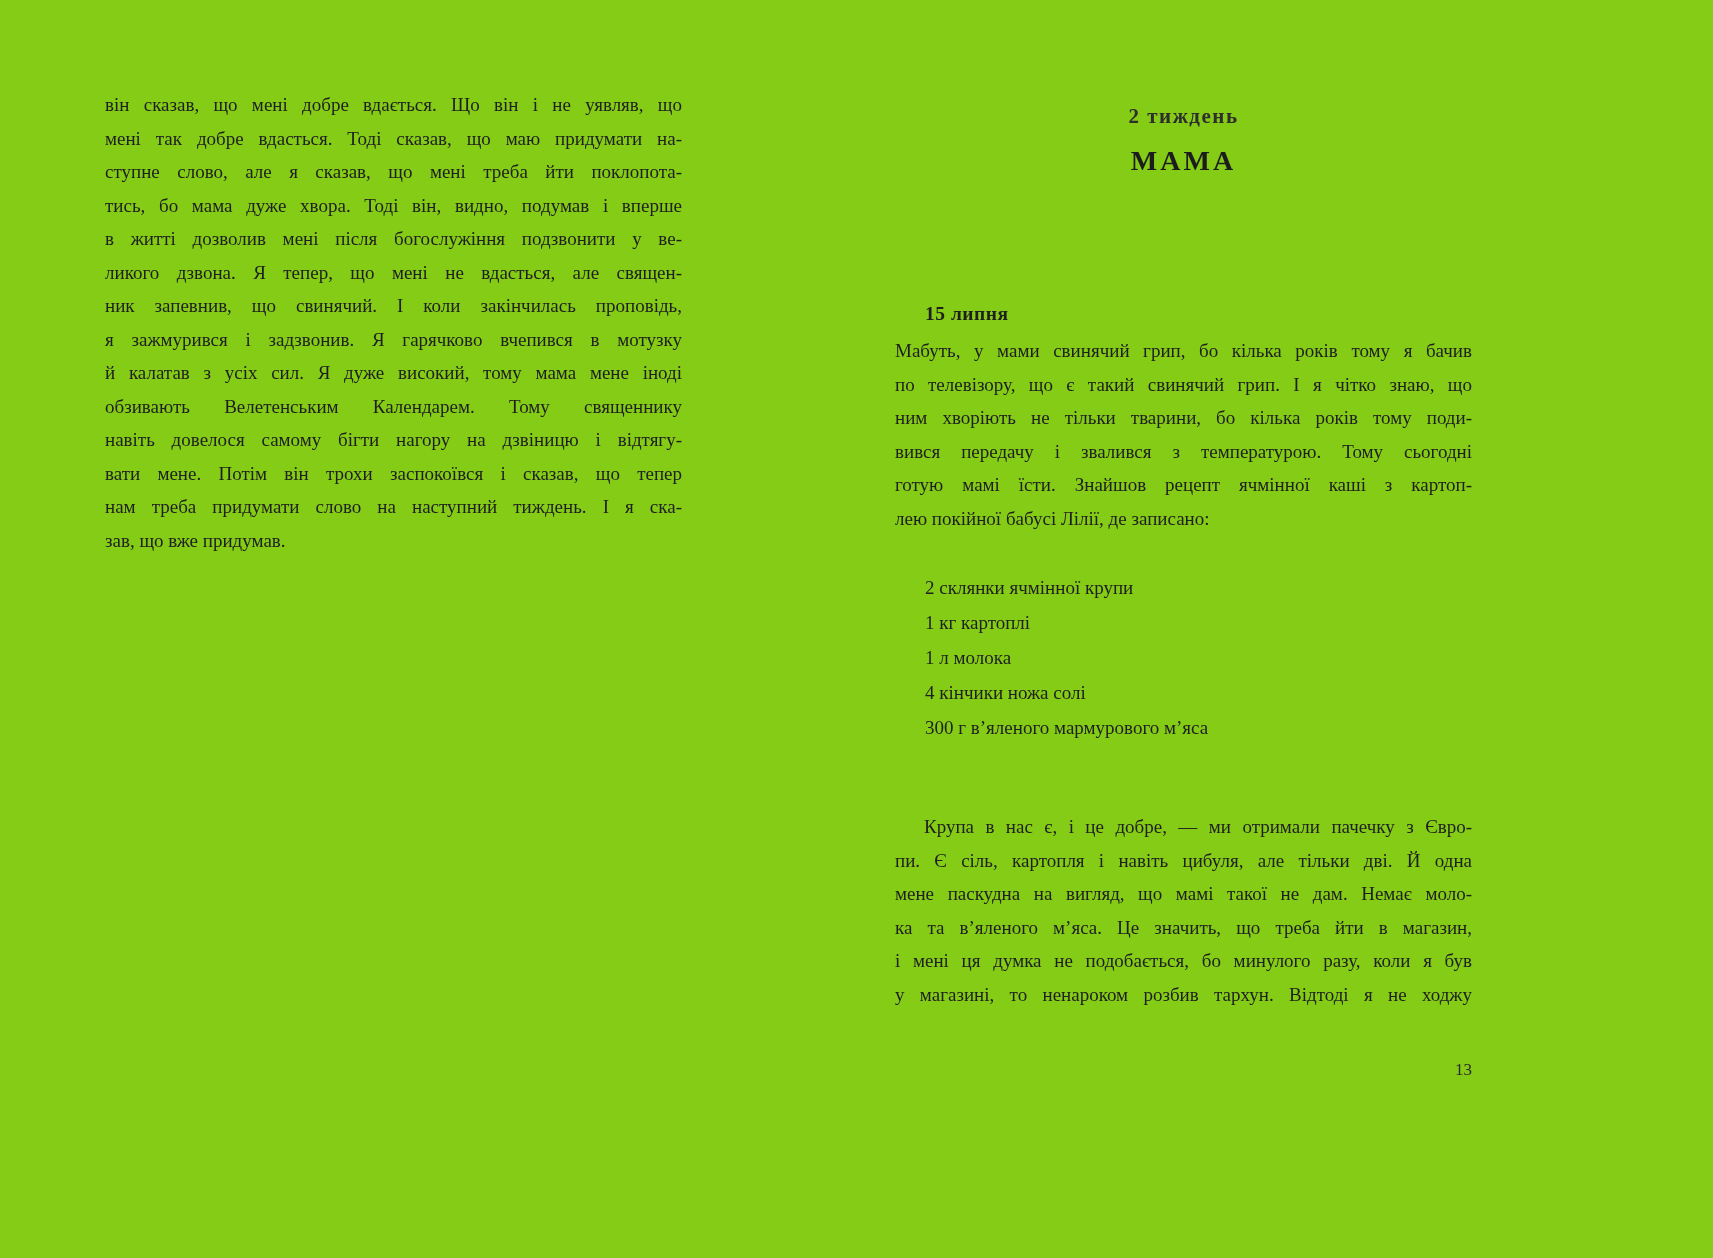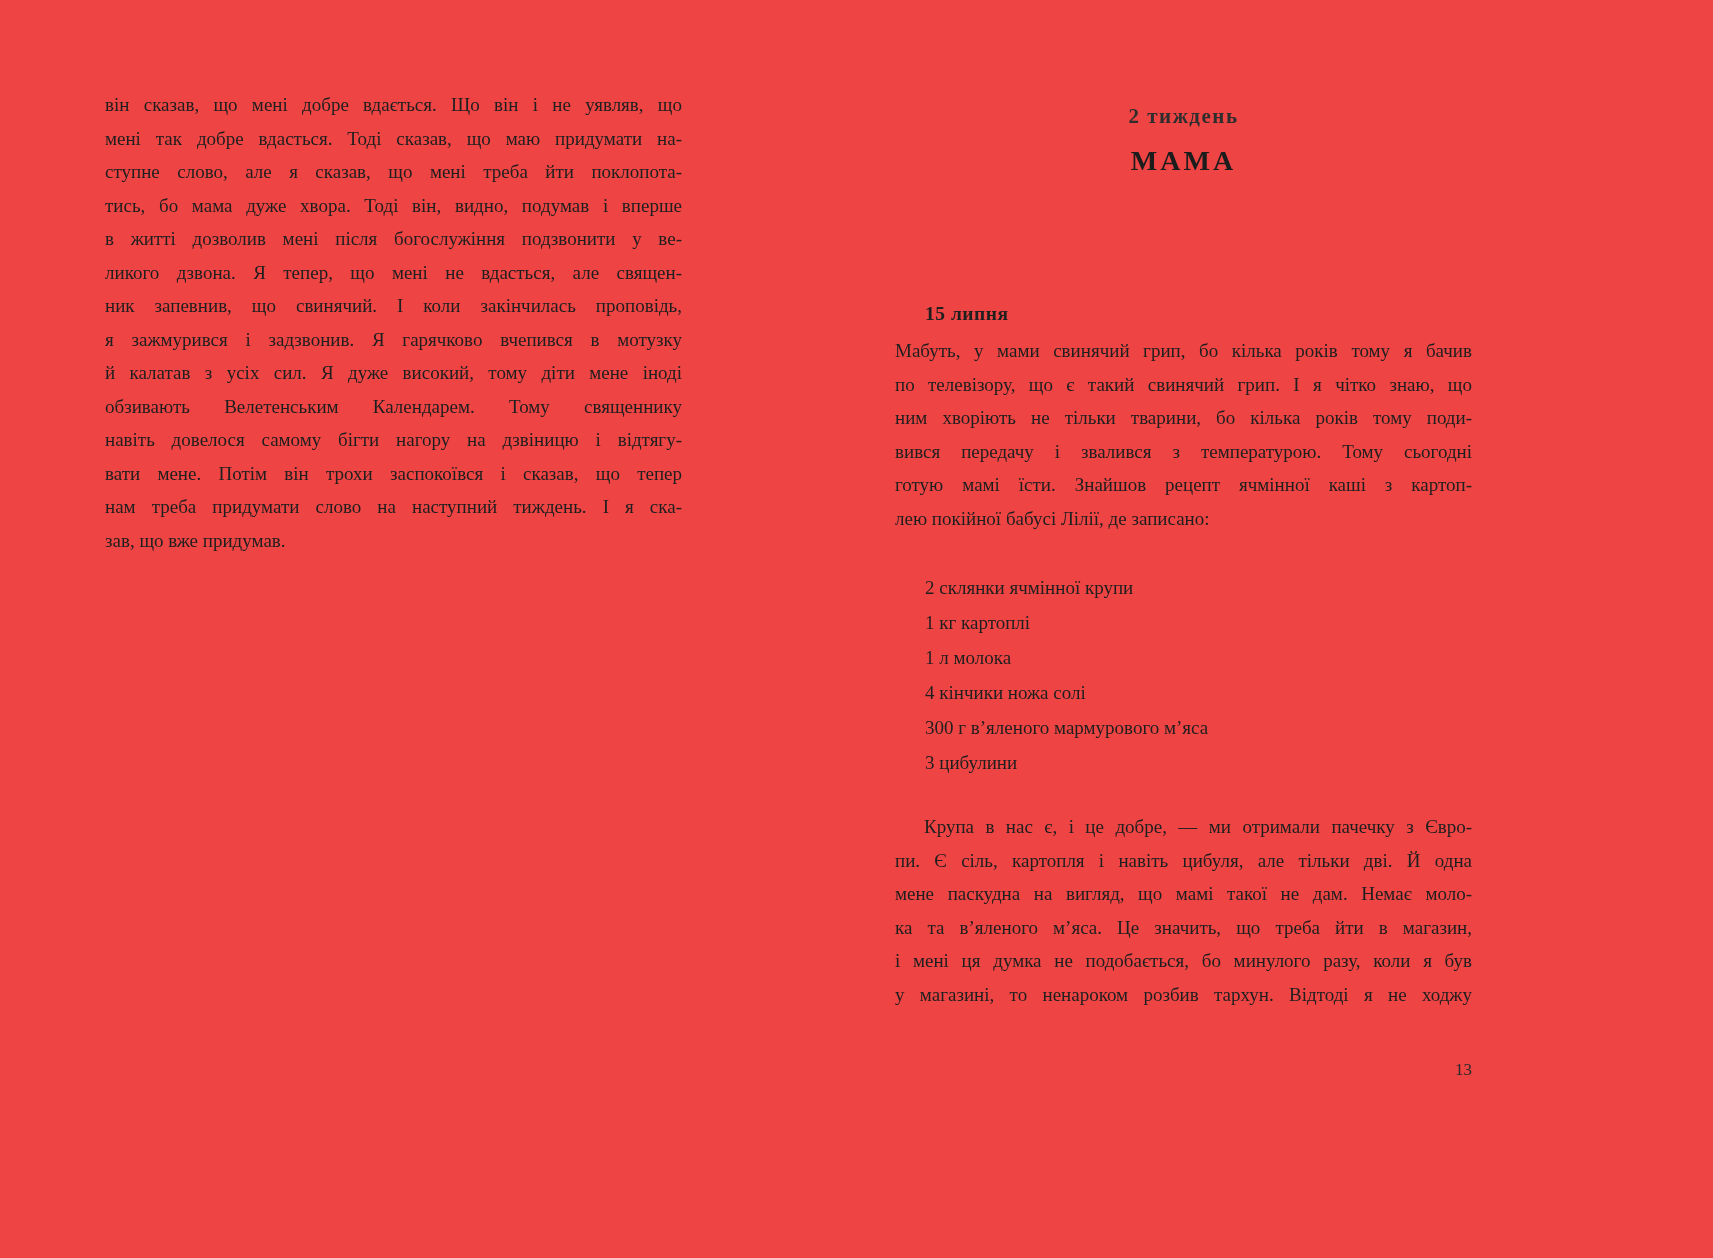--- a/index.html
+++ b/index.html
@@ -1,21 +1,21 @@
 <!DOCTYPE html>
 <html><head>
 <meta charset="utf-8">
 <style>
   * { margin: 0; padding: 0; box-sizing: border-box; }
   html, body { background: #ffffff; }
   .spread {
     position: relative;
     width: 1713px;
     height: 1258px;
-    background: #ef4444;
+    background: #84cc16;
     font-family: "Liberation Serif", "DejaVu Serif", serif;
     color: #1f1f1f;
     overflow: hidden;
     padding-left: 8px;
   }
   .text-block {
     position: absolute;
     width: 577px;
     font-size: 19px;
     line-height: 33.5px;
@@ -79,21 +79,21 @@
   <div class="page">
     <div class="text-block left-paragraph">
         <div class="tline">він сказав, що мені добре вдається. Що він і не уявляв, що</div>
         <div class="tline">мені так добре вдасться. Тоді сказав, що маю придумати на-</div>
         <div class="tline">ступне слово, але я сказав, що мені треба йти поклопота-</div>
         <div class="tline">тись, бо мама дуже хвора. Тоді він, видно, подумав і вперше</div>
         <div class="tline">в житті дозволив мені після богослужіння подзвонити у ве-</div>
         <div class="tline">ликого дзвона. Я тепер, що мені не вдасться, але священ-</div>
         <div class="tline">ник запевнив, що свинячий. І коли закінчилась проповідь,</div>
         <div class="tline">я зажмурився і задзвонив. Я гарячково вчепився в мотузку</div>
-        <div class="tline">й калатав з усіх сил. Я дуже високий, тому діти мене іноді</div>
+        <div class="tline">й калатав з усіх сил. Я дуже високий, тому мама мене іноді</div>
         <div class="tline">обзивають Велетенським Календарем. Тому священнику</div>
         <div class="tline">навіть довелося самому бігти нагору на дзвіницю і відтягу-</div>
         <div class="tline">вати мене. Потім він трохи заспокоївся і сказав, що тепер</div>
         <div class="tline">нам треба придумати слово на наступний тиждень. І я ска-</div>
         <div class="tline last">зав, що вже придумав.</div>
       </div>
   </div>
 
   <div class="page">
 
@@ -112,21 +112,20 @@
         <div class="tline">готую мамі їсти. Знайшов рецепт ячмінної каші з картоп-</div>
         <div class="tline last">лею покійної бабусі Лілії, де записано:</div>
       </div>
 
     <div class="text-block recipe">
         <div class="tline">2 склянки ячмінної крупи</div>
         <div class="tline">1 кг картоплі</div>
         <div class="tline">1 л молока</div>
         <div class="tline">4 кінчики ножа солі</div>
         <div class="tline">300 г в’яленого мармурового м’яса</div>
-        <div class="tline last">3 цибулини</div>
       </div>
 
     <div class="text-block paragraph-2 cont-end indent-first">
         <div class="tline">Крупа в нас є, і це добре, — ми отримали пачечку з Євро-</div>
         <div class="tline">пи. Є сіль, картопля і навіть цибуля, але тільки дві. Й одна</div>
         <div class="tline">мене паскудна на вигляд, що мамі такої не дам. Немає моло-</div>
         <div class="tline">ка та в’яленого м’яса. Це значить, що треба йти в магазин,</div>
         <div class="tline">і мені ця думка не подобається, бо минулого разу, коли я був</div>
         <div class="tline last">у магазині, то ненароком розбив тархун. Відтоді я не ходжу</div>
       </div>

